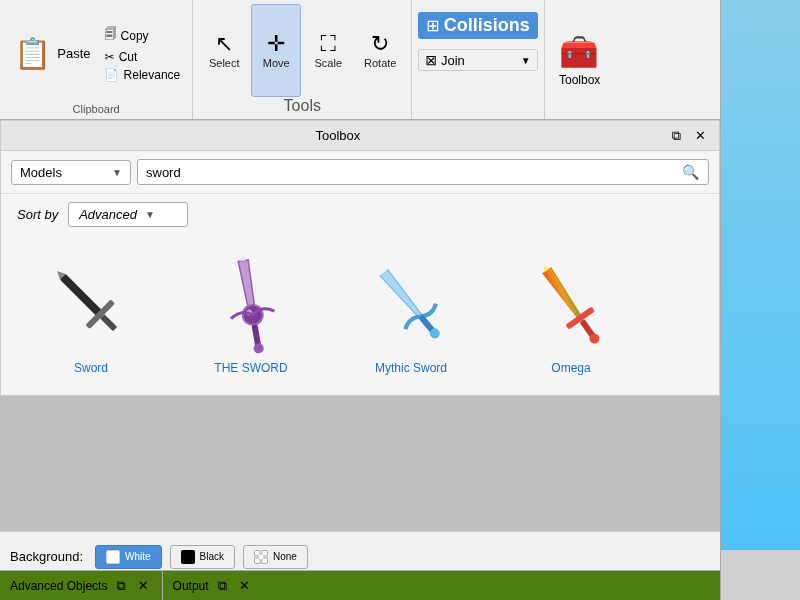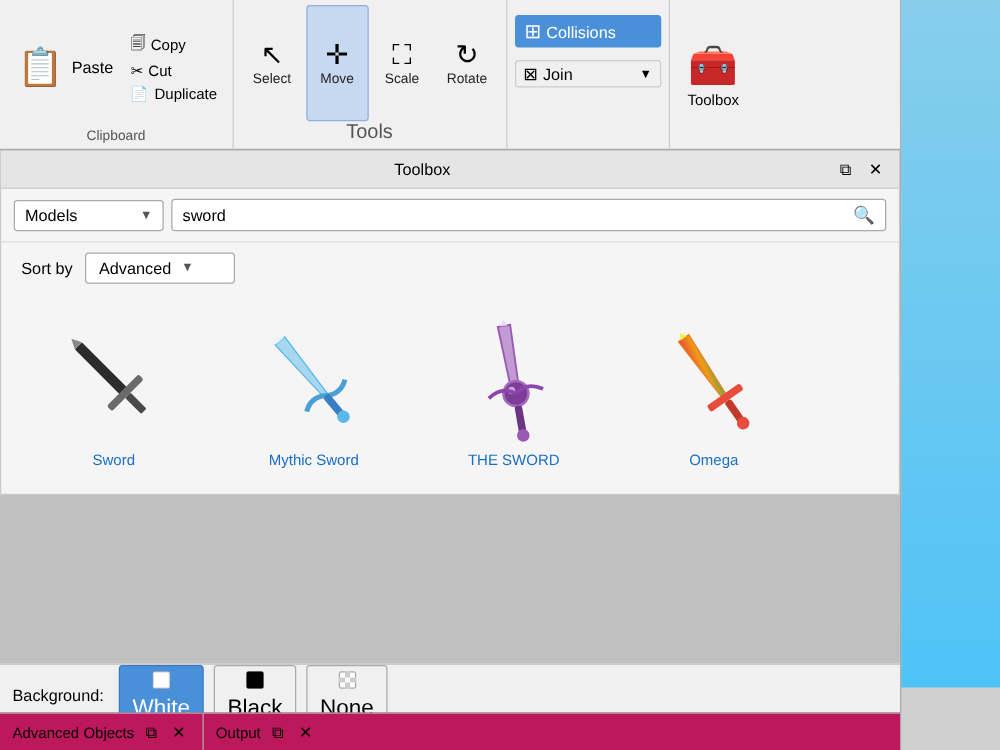--- a/index.html
+++ b/index.html
@@ -123,22 +123,22 @@
       cursor: pointer;
       margin-bottom: 4px;
       gap: 4px;
     }
 
     .collisions-row .col-icon {
       font-size: 16px;
     }
 
     .collisions-row .col-label {
-      font-size: 13px;
-      font-weight: normal;
+      font-size: 18px;
+      font-weight: bold;
     }
 
     .join-row {
       display: flex;
       align-items: center;
       border: 1px solid #ccc;
       border-radius: 3px;
       padding: 2px 6px;
       cursor: pointer;
       gap: 4px;
@@ -287,20 +287,21 @@
       font-size: 14px;
       color: #555;
     }
 
     
     .sort-bar {
       display: flex;
       align-items: center;
       gap: 10px;
       padding: 8px 16px;
+      font-style: italic;
     }
 
     .sort-label {
       font-size: 13px;
     }
 
     .sort-dropdown {
       border: 1px solid #aaa;
       border-radius: 3px;
       padding: 4px 10px;
@@ -368,23 +369,22 @@
     }
 
     .bg-btn {
       display: flex;
       align-items: center;
       gap: 5px;
       padding: 4px 10px;
       border: 1px solid #aaa;
       border-radius: 3px;
       cursor: pointer;
-      font-size: 18px;
+      font-size: 10px;
       background: #f0f0f0;
-      flex-direction: column;
     }
 
     .bg-btn.active {
       background: #4a90d9;
       color: white;
       border-color: #3a7bc8;
     }
 
     .bg-color-swatch {
       width: 14px;
@@ -392,21 +392,21 @@
       border-radius: 2px;
       border: 1px solid rgba(0,0,0,0.2);
     }
 
     
     .status-bar {
       position: absolute;
       bottom: 0;
       width: 800px;
       height: 30px;
-      background: #be185d;
+      background: #4d7c0f;
       border-top: 1px solid #aaa;
       display: flex;
       align-items: flex-start;
     }
 
     .status-section {
       display: flex;
       align-items: center;
       padding: 0 10px;
       gap: 6px;
@@ -481,21 +481,21 @@
         <div class="clipboard-small-btn">
           <span>🗐</span>
           <span>Copy</span>
         </div>
         <div class="clipboard-small-btn">
           <span>✂</span>
           <span>Cut</span>
         </div>
         <div class="clipboard-small-btn">
           <span>📄</span>
-          <span>Duplicate</span>
+          <span>Relevance</span>
         </div>
       </div>
     </div>
     <div class="clipboard-bottom-label">Clipboard</div>
   </div>
 
   <div class="tools-group">
     <div class="tools-items">
       <div class="toolbar-btn">
         <span class="btn-icon">↖</span>
@@ -580,57 +580,57 @@
             <polygon points="56,10 64,10 60,2" fill="#888"></polygon>
           </g>
         </svg>
       </div>
       <span class="item-label">Sword</span>
     </div>
 
     <div class="item-cell">
       <div class="item-image">
         <svg viewBox="0 0 120 100" width="120" height="100">
-          <g transform="rotate(-40, 60, 50)">
-
-            <polygon points="55,8 65,8 62,65 58,65" fill="#a8d8f0" stroke="#5bb8e8" stroke-width="1"></polygon>
-
-            <polygon points="56,8 64,8 60,4" fill="#e0f5ff"></polygon>
-
-            <path d="M40,65 Q50,58 60,65 Q70,72 80,65" stroke="#4a9fd4" stroke-width="4" fill="none"></path>
-
-            <rect x="57" y="65" width="6" height="20" fill="#3a7fc4" rx="2"></rect>
-
-            <circle cx="60" cy="87" r="5" fill="#5bb8e8"></circle>
-          </g>
-        </svg>
-      </div>
-      <span class="item-label">Mythic Sword</span>
-    </div>
-
-    <div class="item-cell">
-      <div class="item-image">
-        <svg viewBox="0 0 120 100" width="120" height="100">
           <g transform="rotate(-10, 60, 50)">
 
             <polygon points="55,5 65,5 63,60 57,60" fill="#c39bd3" stroke="#9b59b6" stroke-width="1.5"></polygon>
             <polygon points="57,5 63,5 60,0" fill="#e8daff"></polygon>
 
             <circle cx="60" cy="60" r="10" fill="#7d3c98" stroke="#a569bd" stroke-width="2"></circle>
             <circle cx="57" cy="57" r="3" fill="#d7bde2" opacity="0.8"></circle>
 
             <path d="M38,60 Q50,52 60,60" stroke="#8e44ad" stroke-width="3" fill="none"></path>
             <path d="M82,60 Q70,52 60,60" stroke="#8e44ad" stroke-width="3" fill="none"></path>
 
             <rect x="57" y="70" width="6" height="22" fill="#6c3483" rx="2"></rect>
             <circle cx="60" cy="94" r="5" fill="#9b59b6"></circle>
           </g>
         </svg>
       </div>
       <span class="item-label">THE SWORD</span>
+    </div>
+
+    <div class="item-cell">
+      <div class="item-image">
+        <svg viewBox="0 0 120 100" width="120" height="100">
+          <g transform="rotate(-40, 60, 50)">
+
+            <polygon points="55,8 65,8 62,65 58,65" fill="#a8d8f0" stroke="#5bb8e8" stroke-width="1"></polygon>
+
+            <polygon points="56,8 64,8 60,4" fill="#e0f5ff"></polygon>
+
+            <path d="M40,65 Q50,58 60,65 Q70,72 80,65" stroke="#4a9fd4" stroke-width="4" fill="none"></path>
+
+            <rect x="57" y="65" width="6" height="20" fill="#3a7fc4" rx="2"></rect>
+
+            <circle cx="60" cy="87" r="5" fill="#5bb8e8"></circle>
+          </g>
+        </svg>
+      </div>
+      <span class="item-label">Mythic Sword</span>
     </div>
 
     <div class="item-cell">
       <div class="item-image">
         <svg viewBox="0 0 120 100" width="120" height="100">
           <g transform="rotate(-35, 60, 50)">
 
             <defs>
               <linearGradient id="fireGrad" x1="0" y1="0" x2="1" y2="1">
                 <stop offset="0%" stop-color="#e74c3c"></stop>

